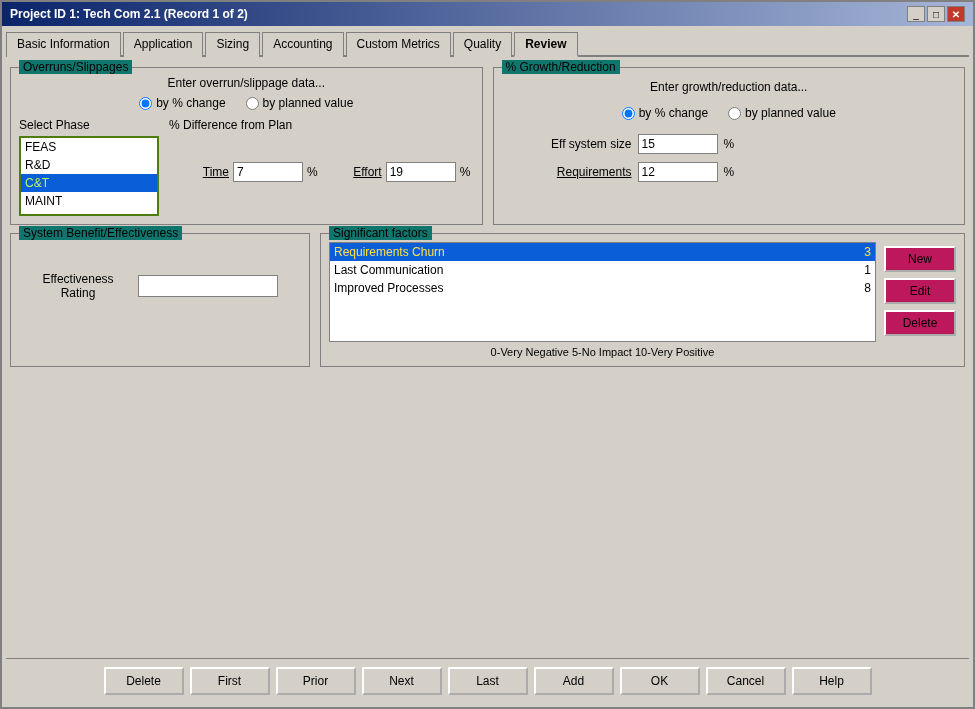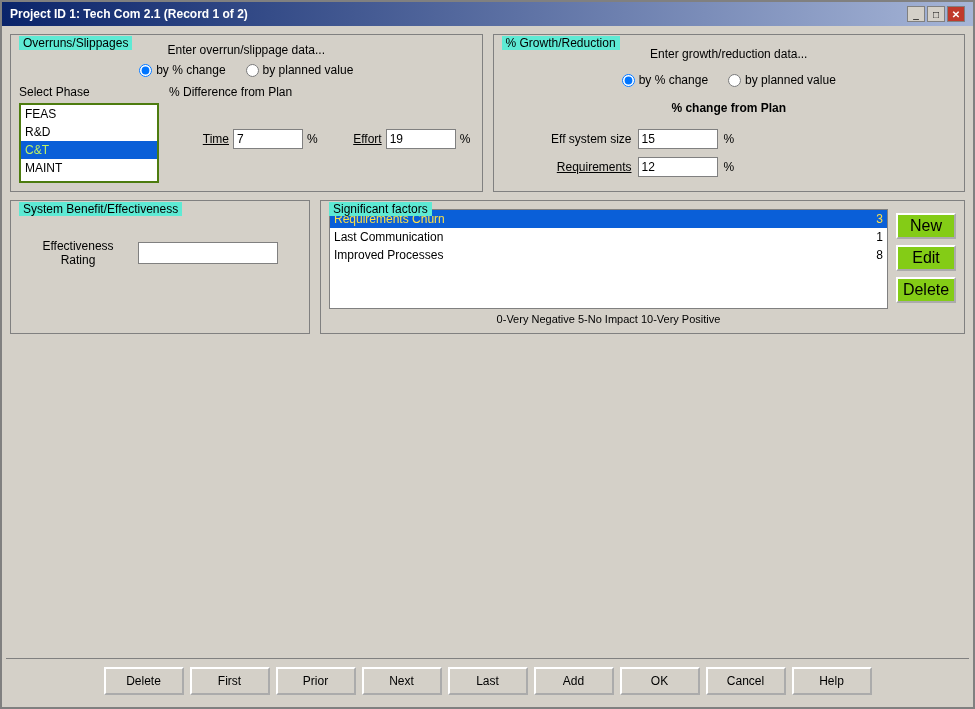--- a/index.html
+++ b/index.html
@@ -95,25 +95,24 @@
     .group-box {
       border: 1px solid #808080;
       padding: 8px;
       position: relative;
       background: #d4d0c8;
     }
     .group-box-label {
       position: absolute;
       top: -8px;
       left: 8px;
-      background: #5eead4;
+      background: #0f766e;
       padding: 0 4px;
       font-size: 12px;
       font-weight: normal;
-      margin-top: 9px;
     }
     .overruns-box {
       flex: 1;
       min-width: 0;
     }
     .growth-box {
       flex: 1;
       min-width: 0;
     }
     .radio-row {
@@ -315,25 +314,25 @@
       margin-top: 4px;
     }
     .sig-buttons {
       display: flex;
       flex-direction: column;
       gap: 6px;
       justify-content: flex-start;
       padding-top: 4px;
     }
     .win-btn {
-      width: 60px;
+      width: 72px;
       height: 26px;
-      background: #84cc16;
+      background: #be185d;
       border: 2px outset #ffffff;
-      font-size: 16px;
+      font-size: 12px;
       cursor: pointer;
       display: flex;
       align-items: center;
       justify-content: center;
     }
     .spacer {
       flex: 1;
     }
     .bottom-buttons {
       display: flex;
@@ -362,20 +361,29 @@
   <div class="title-bar">
     <span class="title-bar-text">Project ID 1:   Tech Com 2.1   (Record 1 of 2)</span>
     <div class="title-bar-controls">
       <button class="title-btn">_</button>
       <button class="title-btn">□</button>
       <button class="title-btn close">✕</button>
     </div>
   </div>
 
   <div class="content">
+    <div class="tabs">
+      <div class="tab">Basic Information</div>
+      <div class="tab">Application</div>
+      <div class="tab">Sizing</div>
+      <div class="tab">Accounting</div>
+      <div class="tab">Custom Metrics</div>
+      <div class="tab">Quality</div>
+      <div class="tab active">Review</div>
+    </div>
 
     <div class="main-content">
       <div class="top-row">
 
         <div class="group-box overruns-box">
           <span class="group-box-label">Overruns/Slippages</span>
           <div class="overruns-center-text">Enter overrun/slippage data...</div>
           <div class="radio-row">
             <label class="radio-label">
               <input type="radio" name="overruns_radio" checked="" style="">
@@ -431,21 +439,20 @@
             <div class="radio-row">
               <label class="radio-label">
                 <input type="radio" name="growth_radio" checked="" style="">
                 <span>by % change</span>
               </label>
               <label class="radio-label">
                 <input type="radio" name="growth_radio" style="">
                 <span>by planned value</span>
               </label>
             </div>
-            <div class="pct-change-label">% change from Plan</div>
             <div class="growth-fields">
               <div class="growth-field-row">
                 <span class="growth-field-label">Eff system size</span>
                 <input class="growth-input" type="text" value="15" style="">
                 <span class="percent-sign">%</span>
               </div>
               <div class="growth-field-row">
                 <span class="growth-field-label underline">Requirements</span>
                 <input class="growth-input" type="text" value="12" style="">
                 <span class="percent-sign">%</span>

